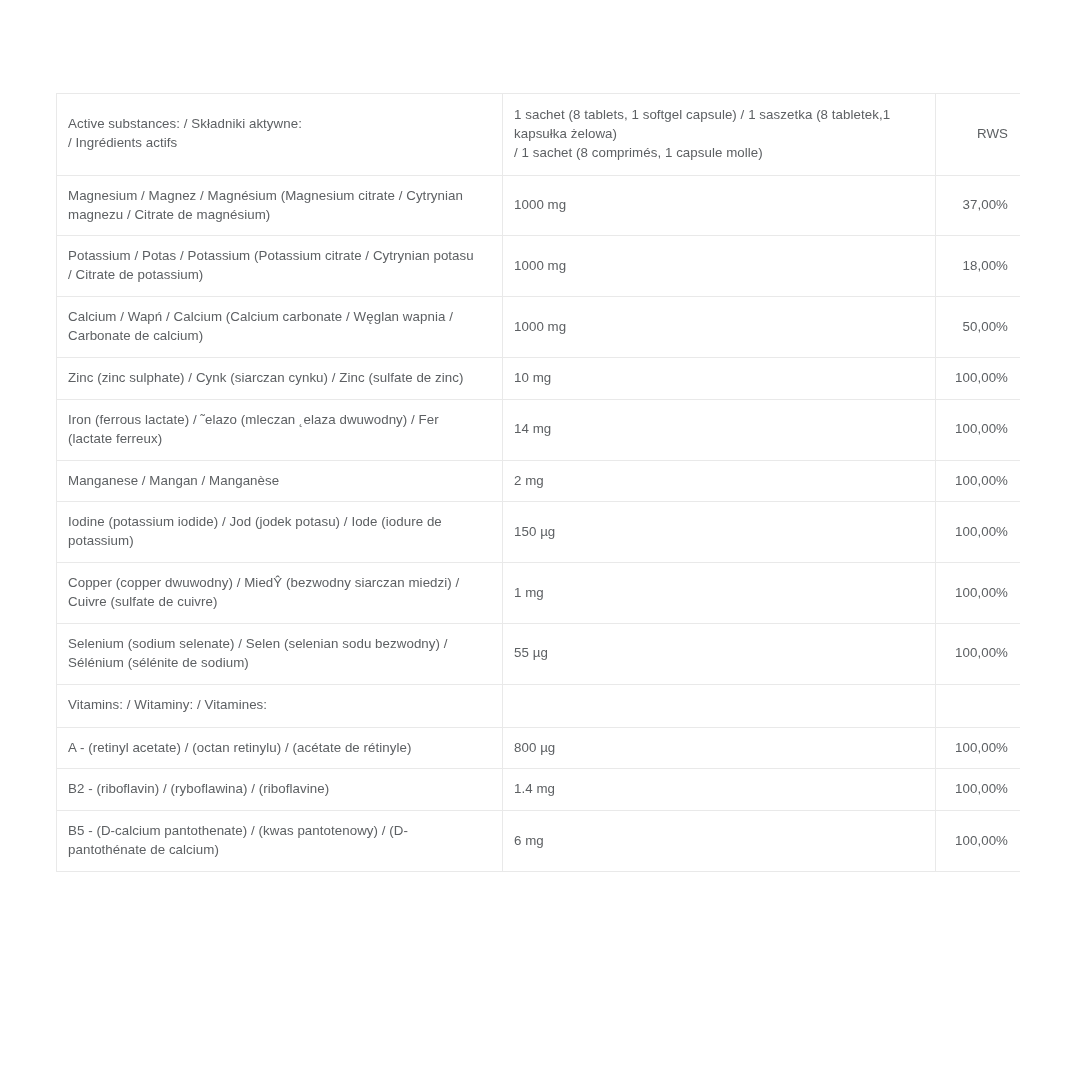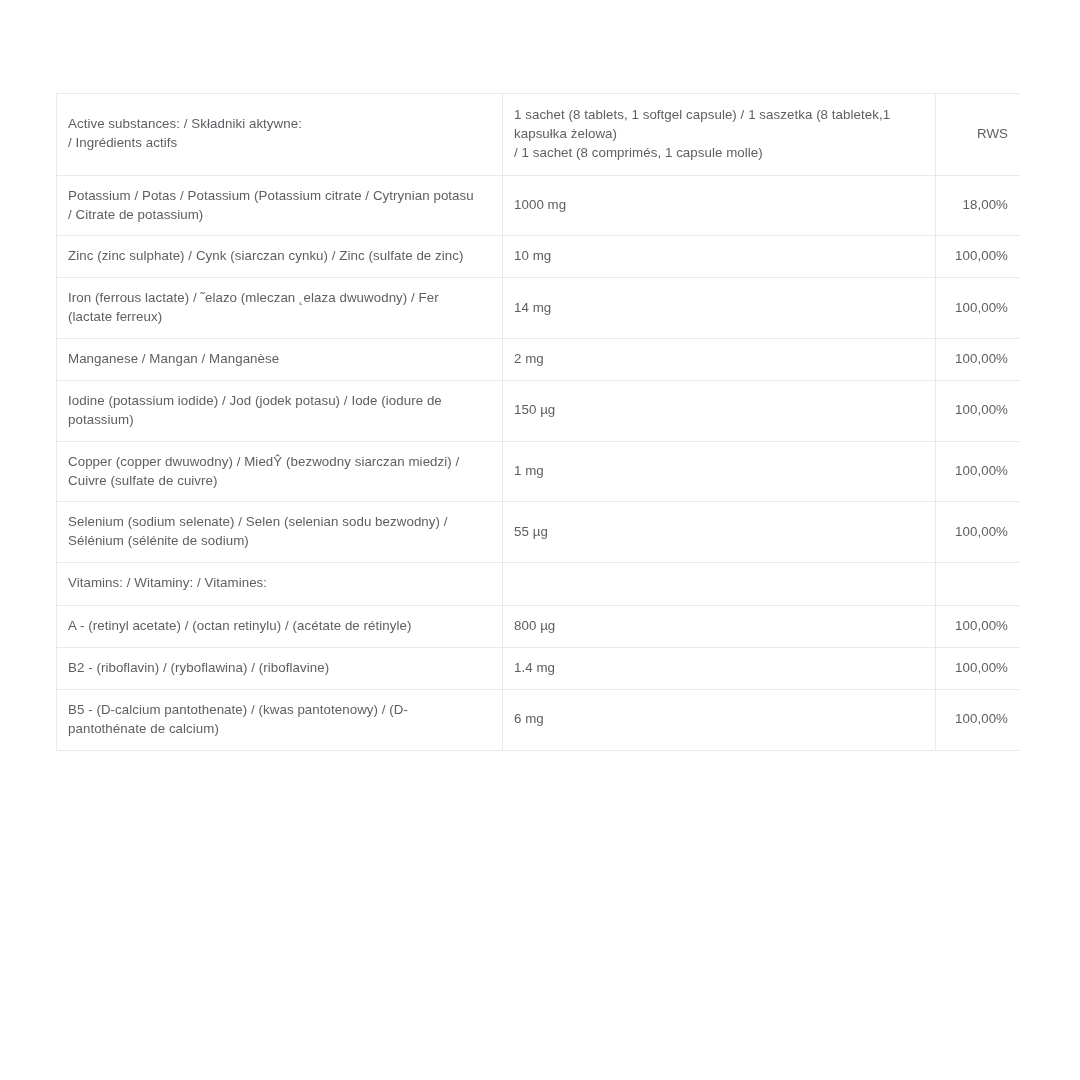--- a/index.html
+++ b/index.html
@@ -89,23 +89,33 @@
         <col class="c-rws">
       </colgroup>
       <tbody id="table-body">
 
       <tr class="row-header">
             <td class="cell-name">Active substances: / Składniki aktywne:<br>/ Ingrédients actifs</td>
             <td class="cell-value">1 sachet (8 tablets, 1 softgel capsule) / 1 saszetka (8 tabletek,1 kapsułka żelowa)<br>/ 1 sachet (8 comprimés, 1 capsule molle)</td>
             <td class="cell-rws">RWS</td>
           </tr>
           <tr class="row-data">
+            <td class="cell-name">Magnesium / Magnez / Magnésium (Magnesium citrate / Cytrynian magnezu / Citrate de magnésium)</td>
+            <td class="cell-value">1000 mg</td>
+            <td class="cell-rws">37,00%</td>
+          </tr>
+          <tr class="row-data">
             <td class="cell-name">Potassium / Potas / Potassium (Potassium citrate / Cytrynian potasu / Citrate de potassium)</td>
             <td class="cell-value">1000 mg</td>
             <td class="cell-rws">18,00%</td>
+          </tr>
+          <tr class="row-data">
+            <td class="cell-name">Calcium / Wapń / Calcium (Calcium carbonate / Węglan wapnia / Carbonate de calcium)</td>
+            <td class="cell-value">1000 mg</td>
+            <td class="cell-rws">50,00%</td>
           </tr>
           <tr class="row-data">
             <td class="cell-name">Zinc (zinc sulphate) / Cynk (siarczan cynku) / Zinc (sulfate de zinc)</td>
             <td class="cell-value">10 mg</td>
             <td class="cell-rws">100,00%</td>
           </tr>
           <tr class="row-data">
             <td class="cell-name">Iron (ferrous lactate) / ˜elazo (mleczan ˛elaza dwuwodny) / Fer (lactate ferreux)</td>
             <td class="cell-value">14 mg</td>
             <td class="cell-rws">100,00%</td>

